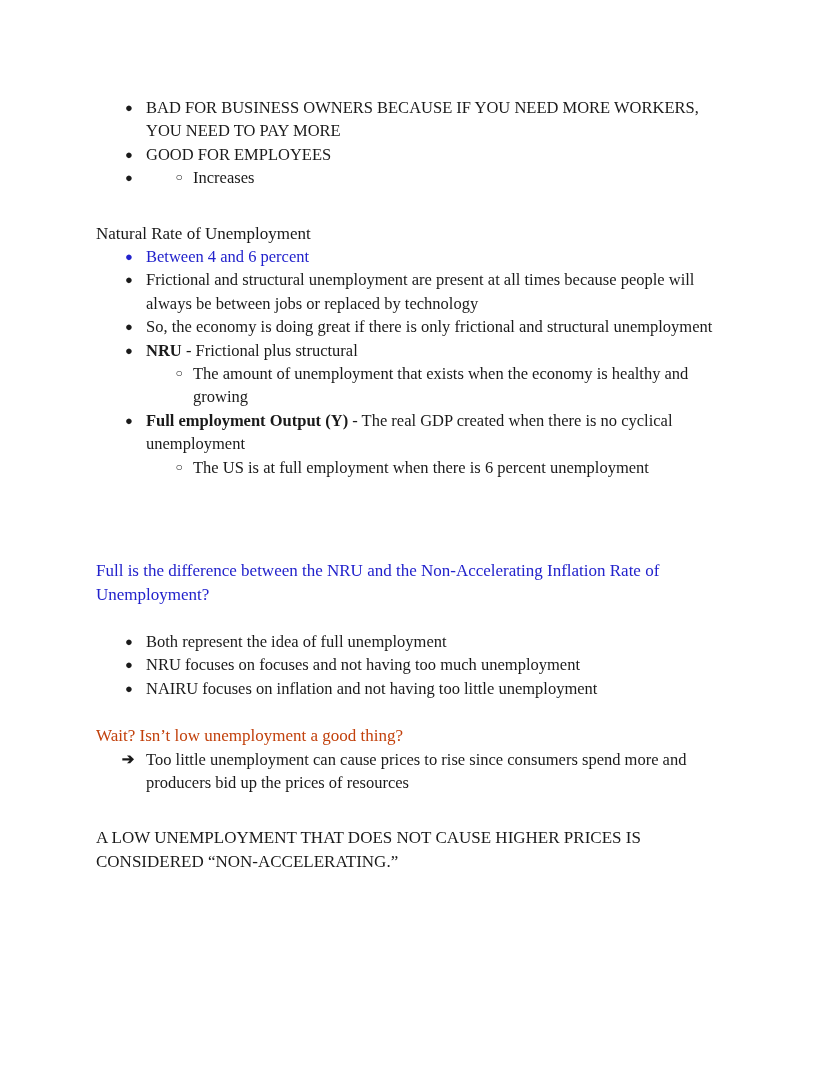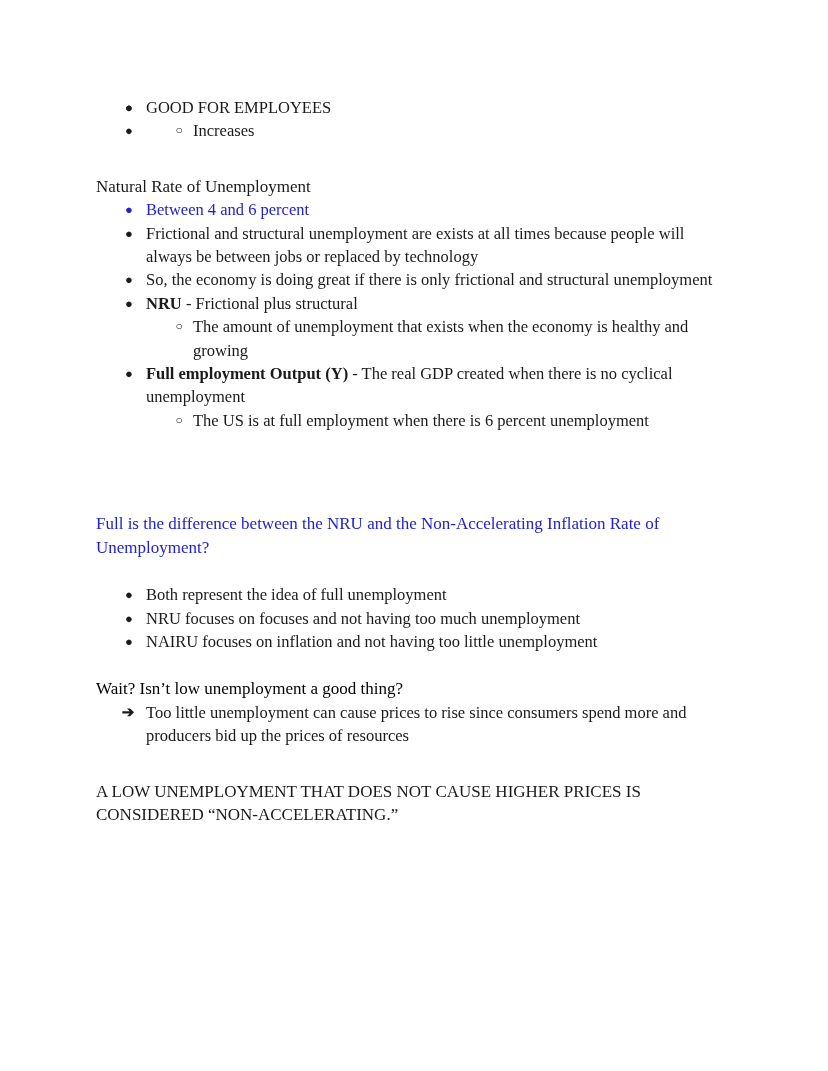--- a/index.html
+++ b/index.html
@@ -67,35 +67,36 @@
     line-height: 23.4px;
   }
   .marker.arrow {
     font-size: 15px;
     font-weight: bold;
     left: 22px;
     width: 20px;
   }
   .b { font-weight: bold; }
   .blue { color: #2222cc; }
-  .red  { color: #000000; }
+  .red  { color: #c2410c; }
   .gap-lg { height: 32px; }
   .gap-xl { height: 56px; }
   .gap-md { height: 24px; }
 </style>
 </head>
 <body>
 
 <div class="page">
   <div class="content">
 
     <div>
 
       <div class="row lvl1">
         <span class="marker">●</span>
+        <span>BAD FOR BUSINESS OWNERS BECAUSE IF YOU NEED MORE WORKERS, YOU NEED TO PAY MORE</span>
       </div>
 
       <div class="row lvl1">
         <span class="marker">●</span>
         <span>GOOD FOR EMPLOYEES</span>
       </div>
 
       <div class="row lvl1">
         <span class="marker">●</span>
       </div>
@@ -113,21 +114,21 @@
 
       <p class="para">Natural Rate of Unemployment</p>
 
       <div class="row lvl1">
         <span class="marker blue">●</span>
         <span class="blue">Between 4 and 6 percent</span>
       </div>
 
       <div class="row lvl1">
         <span class="marker">●</span>
-        <span>Frictional and structural unemployment are exists at all times because people will always be between jobs or replaced by technology</span>
+        <span>Frictional and structural unemployment are present at all times because people will always be between jobs or replaced by technology</span>
       </div>
 
       <div class="row lvl1">
         <span class="marker">●</span>
         <span>So, the economy is doing great if there is only frictional and structural unemployment</span>
       </div>
 
       <div class="row lvl1">
         <span class="marker">●</span>
         <span class="b">NRU</span><span> - Frictional plus structural</span>

